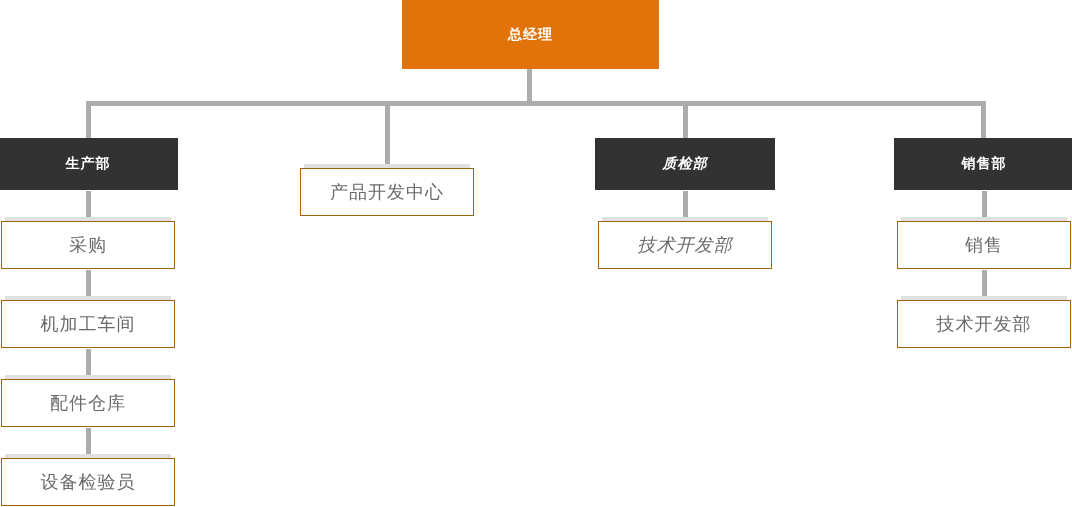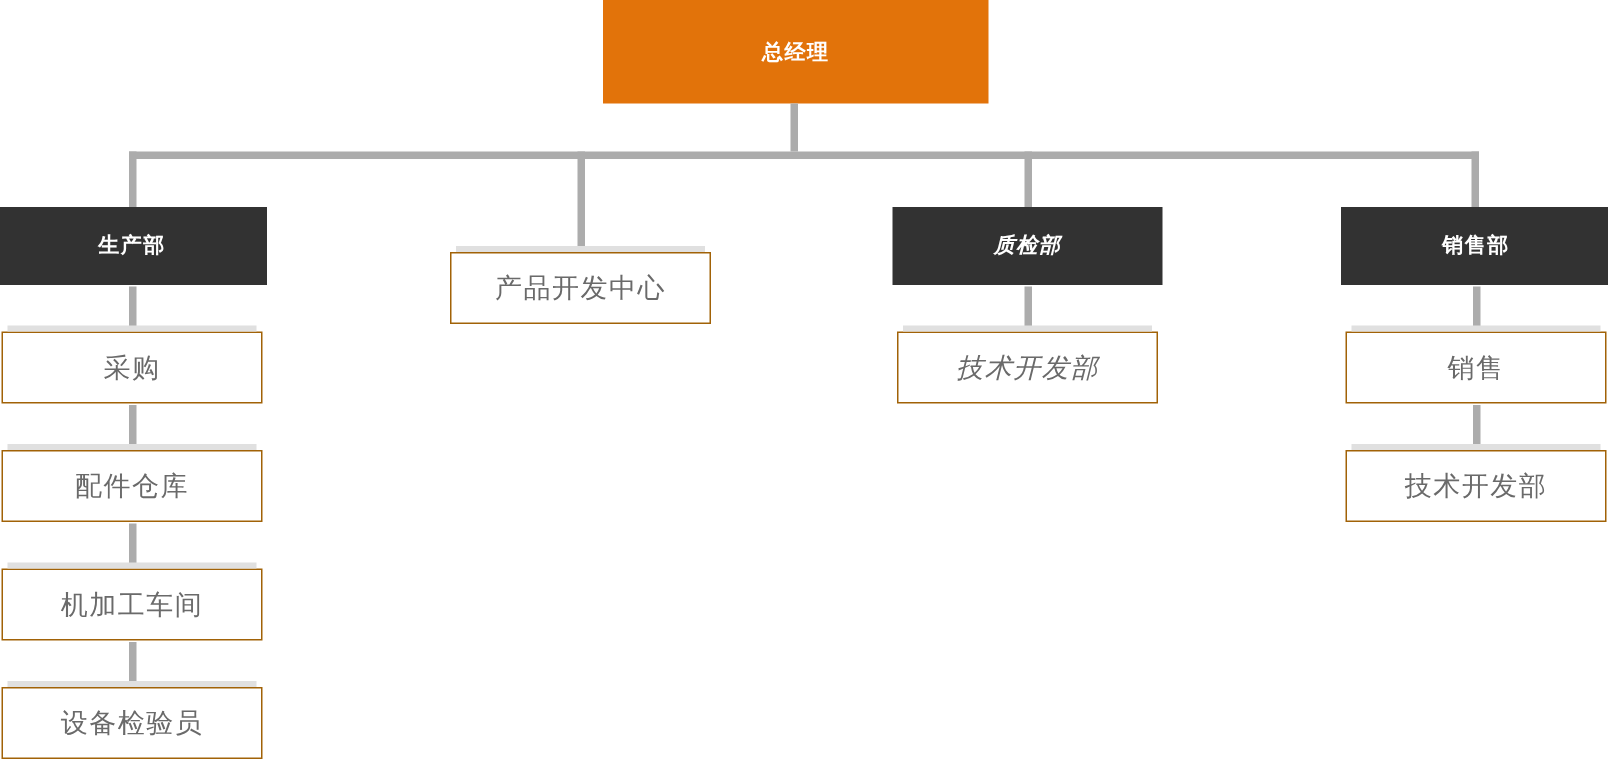--- a/index.html
+++ b/index.html
@@ -77,24 +77,24 @@
   <div class="drop drop-4"></div>
 
   <div class="column col-1">
     <div class="dept">
       <span>生产部</span>
     </div>
     <div class="node">
       <span>采购</span>
     </div>
     <div class="node">
-      <span>配件仓库</span>
+      <span>机加工车间</span>
     </div>
     <div class="node">
-      <span>机加工车间</span>
+      <span>配件仓库</span>
     </div>
     <div class="node">
       <span>设备检验员</span>
     </div>
   </div>
 
   <div class="column col-2">
     <div class="node">
       <span>产品开发中心</span>
     </div>

